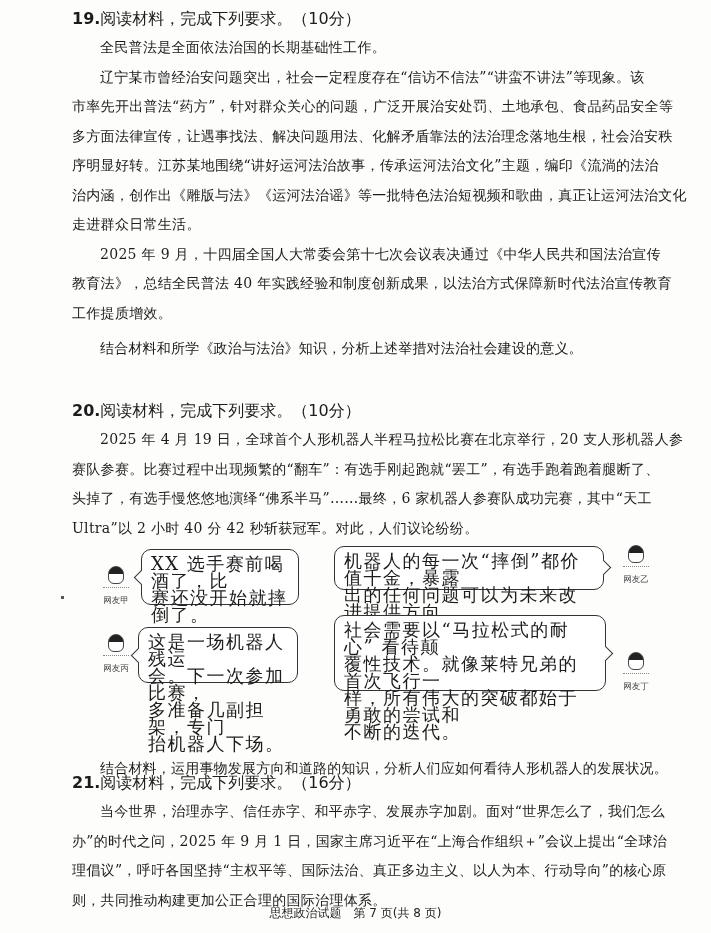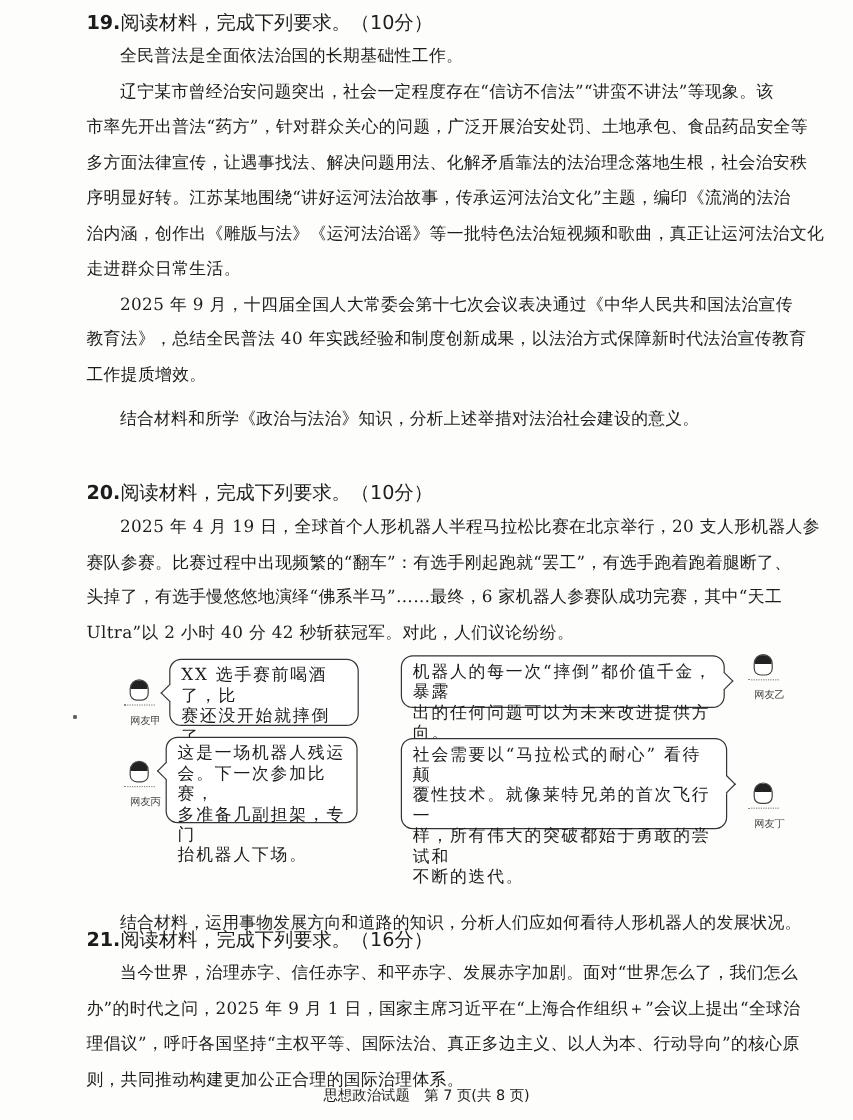--- a/index.html
+++ b/index.html
@@ -19,29 +19,29 @@
     text-align: justify; text-align-last: left; letter-spacing: 0.3px;
   }
   .para .line { display: block; white-space: nowrap; }
   .indent { padding-left: 28px; }
   .task {
     position: absolute; left: 100px; font-size: 14px; white-space: nowrap;
     font-family: "DejaVu Sans", "Liberation Sans", sans-serif; letter-spacing: 0.2px;
   }
   .bubble {
     position: absolute; border: 1.3px solid #333; border-radius: 10px; background: #fff;
-    font-size: 14px; line-height: 17px; padding: 5px 9px; letter-spacing: 1.5px;
+    font-size: 18px; line-height: 17px; padding: 5px 9px; letter-spacing: 1.5px;
     box-sizing: border-box;
   }
   .bubble .tail {
     position: absolute; width: 10px; height: 10px; background: #fff;
     border-left: 1.3px solid #333; border-bottom: 1.3px solid #333;
   }
   .avatar {
-    position: absolute; width: 36px; text-align: right;
+    position: absolute; width: 36px; text-align: center;
   }
   .avatar .head {
     width: 16px; height: 18px; margin: 0 auto; border-radius: 8px 8px 6px 6px;
     background: linear-gradient(#222 0 45%, #fff 45% 100%); border: 1px solid #444; box-sizing: border-box;
   }
   .avatar .shoulder {
     width: 26px; height: 4px; margin: 3px auto 0; border-top: 1px dotted #888;
   }
   .avatar .name {
     font-size: 8.5px; color: #444; margin-top: 3px; white-space: nowrap;
@@ -107,21 +107,21 @@
     <div class="head"></div>
     <div class="shoulder"></div>
     <div class="name">网友乙</div>
   </div>
 
   <div class="avatar" style="left:98px;top:634px">
     <div class="head"></div>
     <div class="shoulder"></div>
     <div class="name">网友丙</div>
   </div>
-  <div class="bubble" style="left:138px;top:614px;width:160px;height:72px">
+  <div class="bubble" style="left:138px;top:627px;width:160px;height:56px">
     <span class="tail" style="left:-6px;top:22px;transform:rotate(45deg)"></span>
     <div>这是一场机器人残运</div>
     <div>会。下一次参加比赛，</div>
     <div>多准备几副担架，专门</div>
     <div>抬机器人下场。</div>
   </div>
 
   <div class="bubble" style="left:334px;top:615px;width:272px;height:76px">
     <span class="tail" style="right:-6px;top:32px;transform:rotate(-135deg)"></span>
     <div>社会需要以“马拉松式的耐心” 看待颠</div>

